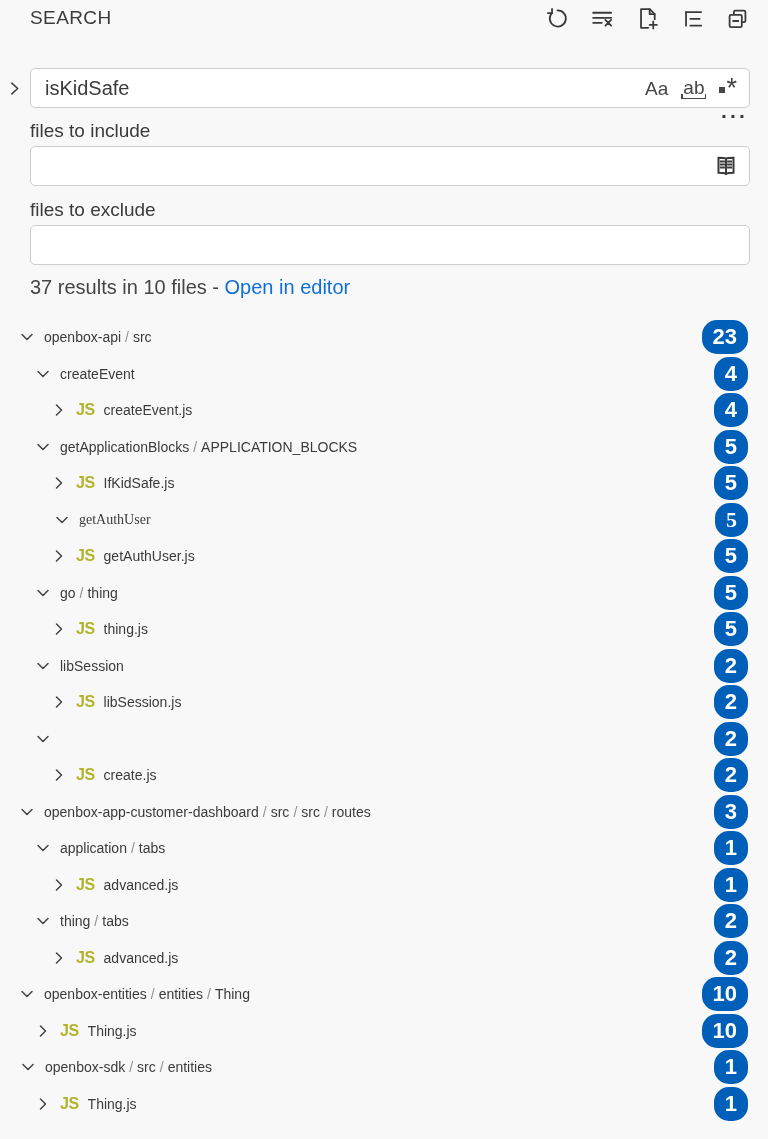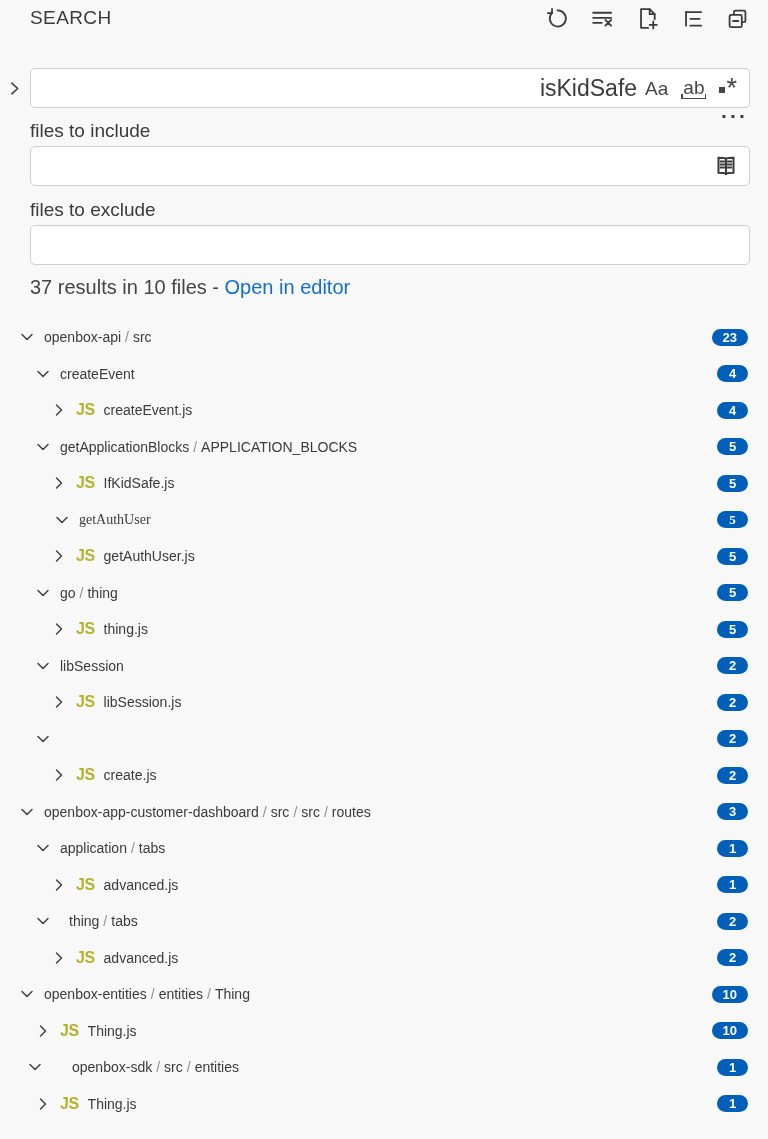--- a/index.html
+++ b/index.html
@@ -22,21 +22,21 @@
   .act svg { stroke:#3b3b3b; stroke-width:1.25; fill:none; stroke-linecap:round; stroke-linejoin:round; }
 
   
   .toggle-replace { position:absolute; left:2px; top:76px; width:24px; height:24px;
                     display:flex; align-items:center; justify-content:center; cursor:pointer; }
   .toggle-replace svg { stroke:#424242; stroke-width:1.5; fill:none; stroke-linecap:round; stroke-linejoin:round; }
   .search-box { position:absolute; left:30px; right:18px; top:68px; height:40px;
                 background:#ffffff; border:1px solid #cecece; border-radius:5px;
                 display:flex; align-items:center; }
   .search-box input { flex:1; height:100%; border:none; outline:none; background:transparent;
-                      font-family:inherit; font-size:23px; color:#3b3b3b; padding:0 8px 0 14px;text-align:right; }
+                      font-family:inherit; font-size:20px; color:#3b3b3b; padding:0 8px 0 14px; }
   .opts { display:flex; align-items:center; gap:13px; margin-right:12px; color:#464646; }
   .opt { cursor:pointer; font-size:19px; line-height:1; display:flex; align-items:flex-end; }
   .opt-word { border-bottom:1.6px solid #464646; padding:0 2px 1px; position:relative; }
   .opt-word::before, .opt-word::after { content:""; position:absolute; bottom:-1.6px; width:1.6px; height:5px; background:#464646; }
   .opt-word::before { left:0; } .opt-word::after { right:0; }
   .re-dot { width:6px; height:6px; background:#464646; display:inline-block; margin:0 1px 2px 0; }
   .re-star { font-size:27px; line-height:14px; }
 
   
   .field-label { position:absolute; left:30px; font-size:19px; color:#3b3b3b; }
@@ -57,22 +57,22 @@
 
   
   .tree { position:absolute; top:319px; left:0; right:0; }
   .row { height:36.5px; display:flex; align-items:center; padding-right:20px; cursor:pointer; }
   .twisty { width:16px; height:16px; margin-right:9px; flex:none; cursor:pointer; }
   .twisty svg { stroke:#424242; stroke-width:1.5; fill:none; stroke-linecap:round; stroke-linejoin:round; }
   .js-ic { font-size:16px; font-weight:bold; letter-spacing:-.5px; margin-right:9px; flex:none; }
   .lbl { font-size:14px; color:#3b3b3b; white-space:nowrap; overflow:hidden; }
   .sep { color:#909090; margin:0 4px; }
   .spacer { flex:1; }
-  .count { height:17px; min-width:31px; padding:0 11px; border-radius:15px;
-           color:#ffffff; font-size:13px; font-weight:600;
+  .count { height:34px; min-width:31px; padding:0 11px; border-radius:15px;
+           color:#ffffff; font-size:22px; font-weight:600;
            display:flex; align-items:center; justify-content:center; flex:none; }
 </style>
 </head>
 <body>
 
 <div class="header">
   <span class="panel-title">SEARCH</span>
   <div class="actions">
     <span class="act">
       <svg width="23" height="23" viewBox="0 0 16 16">
@@ -319,21 +319,21 @@
       <span class="twisty">
         <svg width="16" height="16" viewBox="0 0 16 16">
           <path d="M5.5 3 L10.5 8 L5.5 13"></path>
         </svg>
       </span>
       <span class="js-ic" style="color: rgb(179, 179, 46);">JS</span>
       <span class="lbl">advanced.js</span>
       <span class="spacer"></span>
       <span class="count" style="background: rgb(0, 95, 184);">1</span>
     </div>
-    <div class="row" style="padding-left: 35px; gap: 9px;">
+    <div class="row" style="padding-left: 35px;">
       <span class="twisty">
         <svg width="16" height="16" viewBox="0 0 16 16">
           <path d="M3 5.5 L8 10.5 L13 5.5"></path>
         </svg>
       </span>
       <span class="lbl">thing<span class="sep">/</span>tabs</span>
       <span class="spacer"></span>
       <span class="count" style="background: rgb(0, 95, 184);">2</span>
     </div>
     <div class="row" style="padding-left: 51px;">
@@ -361,21 +361,21 @@
       <span class="twisty">
         <svg width="16" height="16" viewBox="0 0 16 16">
           <path d="M5.5 3 L10.5 8 L5.5 13"></path>
         </svg>
       </span>
       <span class="js-ic" style="color: rgb(179, 179, 46);">JS</span>
       <span class="lbl">Thing.js</span>
       <span class="spacer"></span>
       <span class="count" style="background: rgb(0, 95, 184);">10</span>
     </div>
-    <div class="row" style="padding-left: 27px; gap: 20px;">
+    <div class="row" style="padding-left: 20px;">
       <span class="twisty">
         <svg width="16" height="16" viewBox="0 0 16 16">
           <path d="M3 5.5 L8 10.5 L13 5.5"></path>
         </svg>
       </span>
       <span class="lbl">openbox-sdk<span class="sep">/</span>src<span class="sep">/</span>entities</span>
       <span class="spacer"></span>
       <span class="count" style="background: rgb(0, 95, 184);">1</span>
     </div>
     <div class="row" style="padding-left: 35px;">

